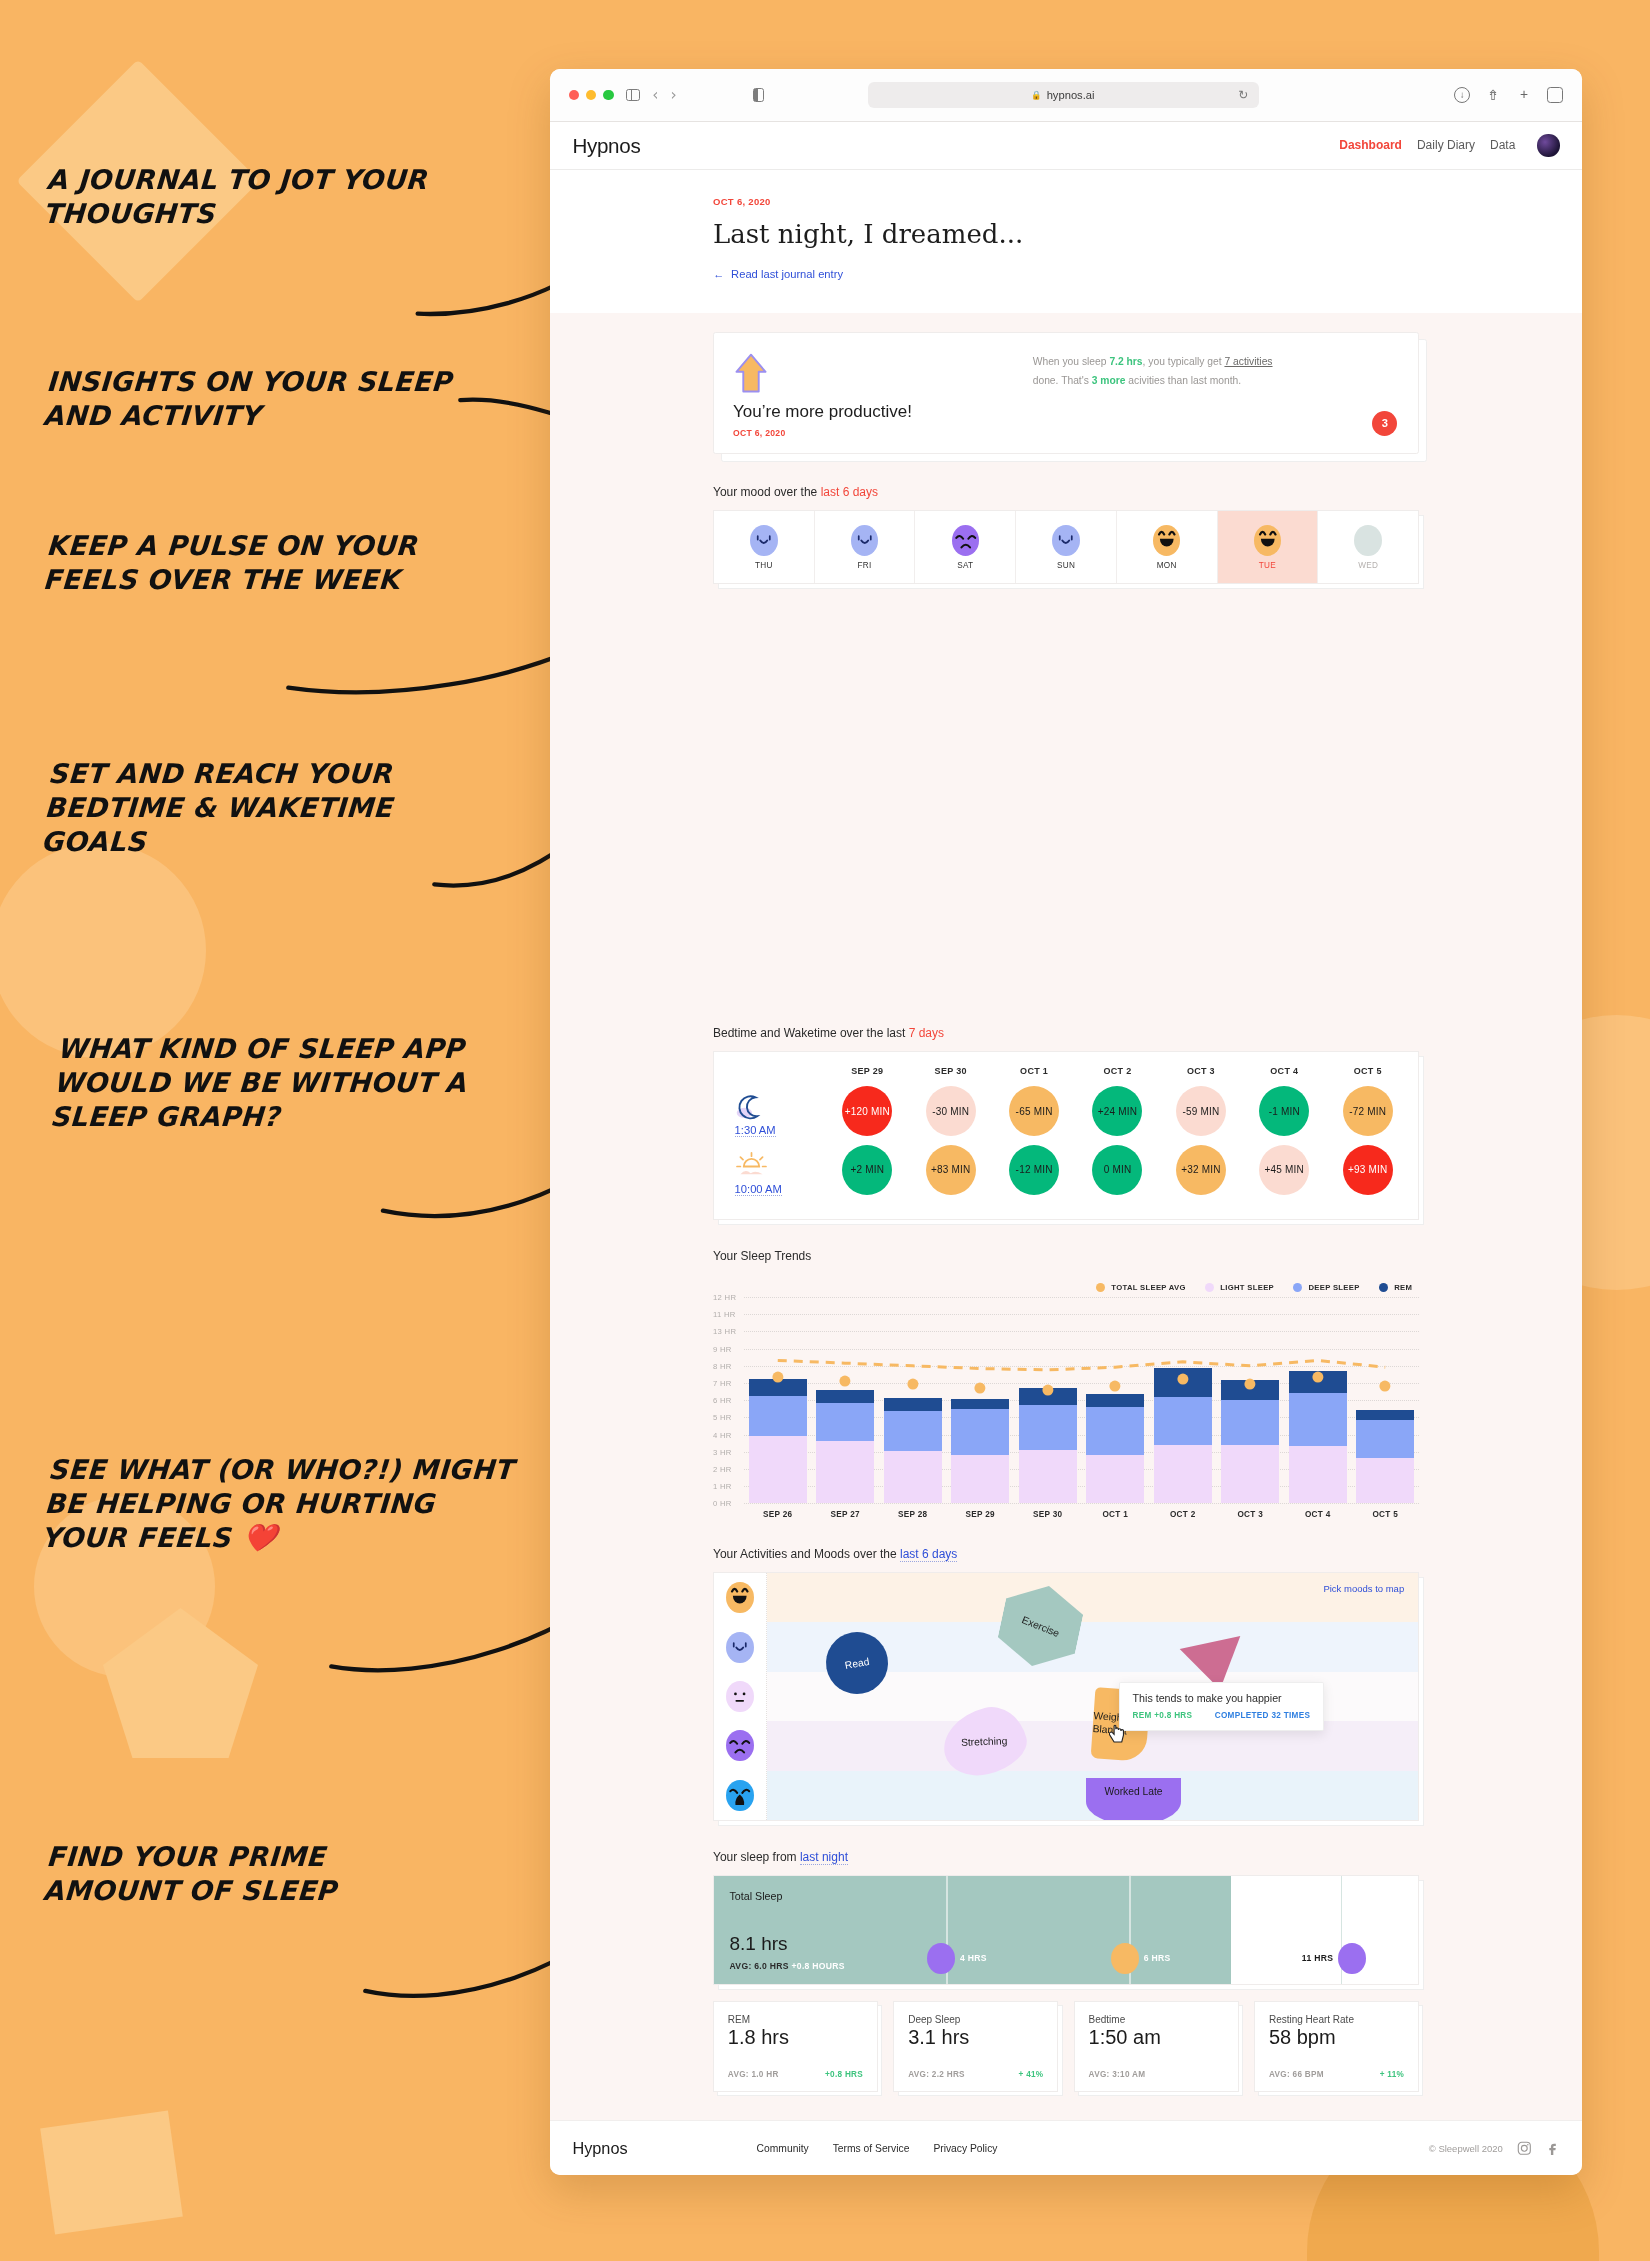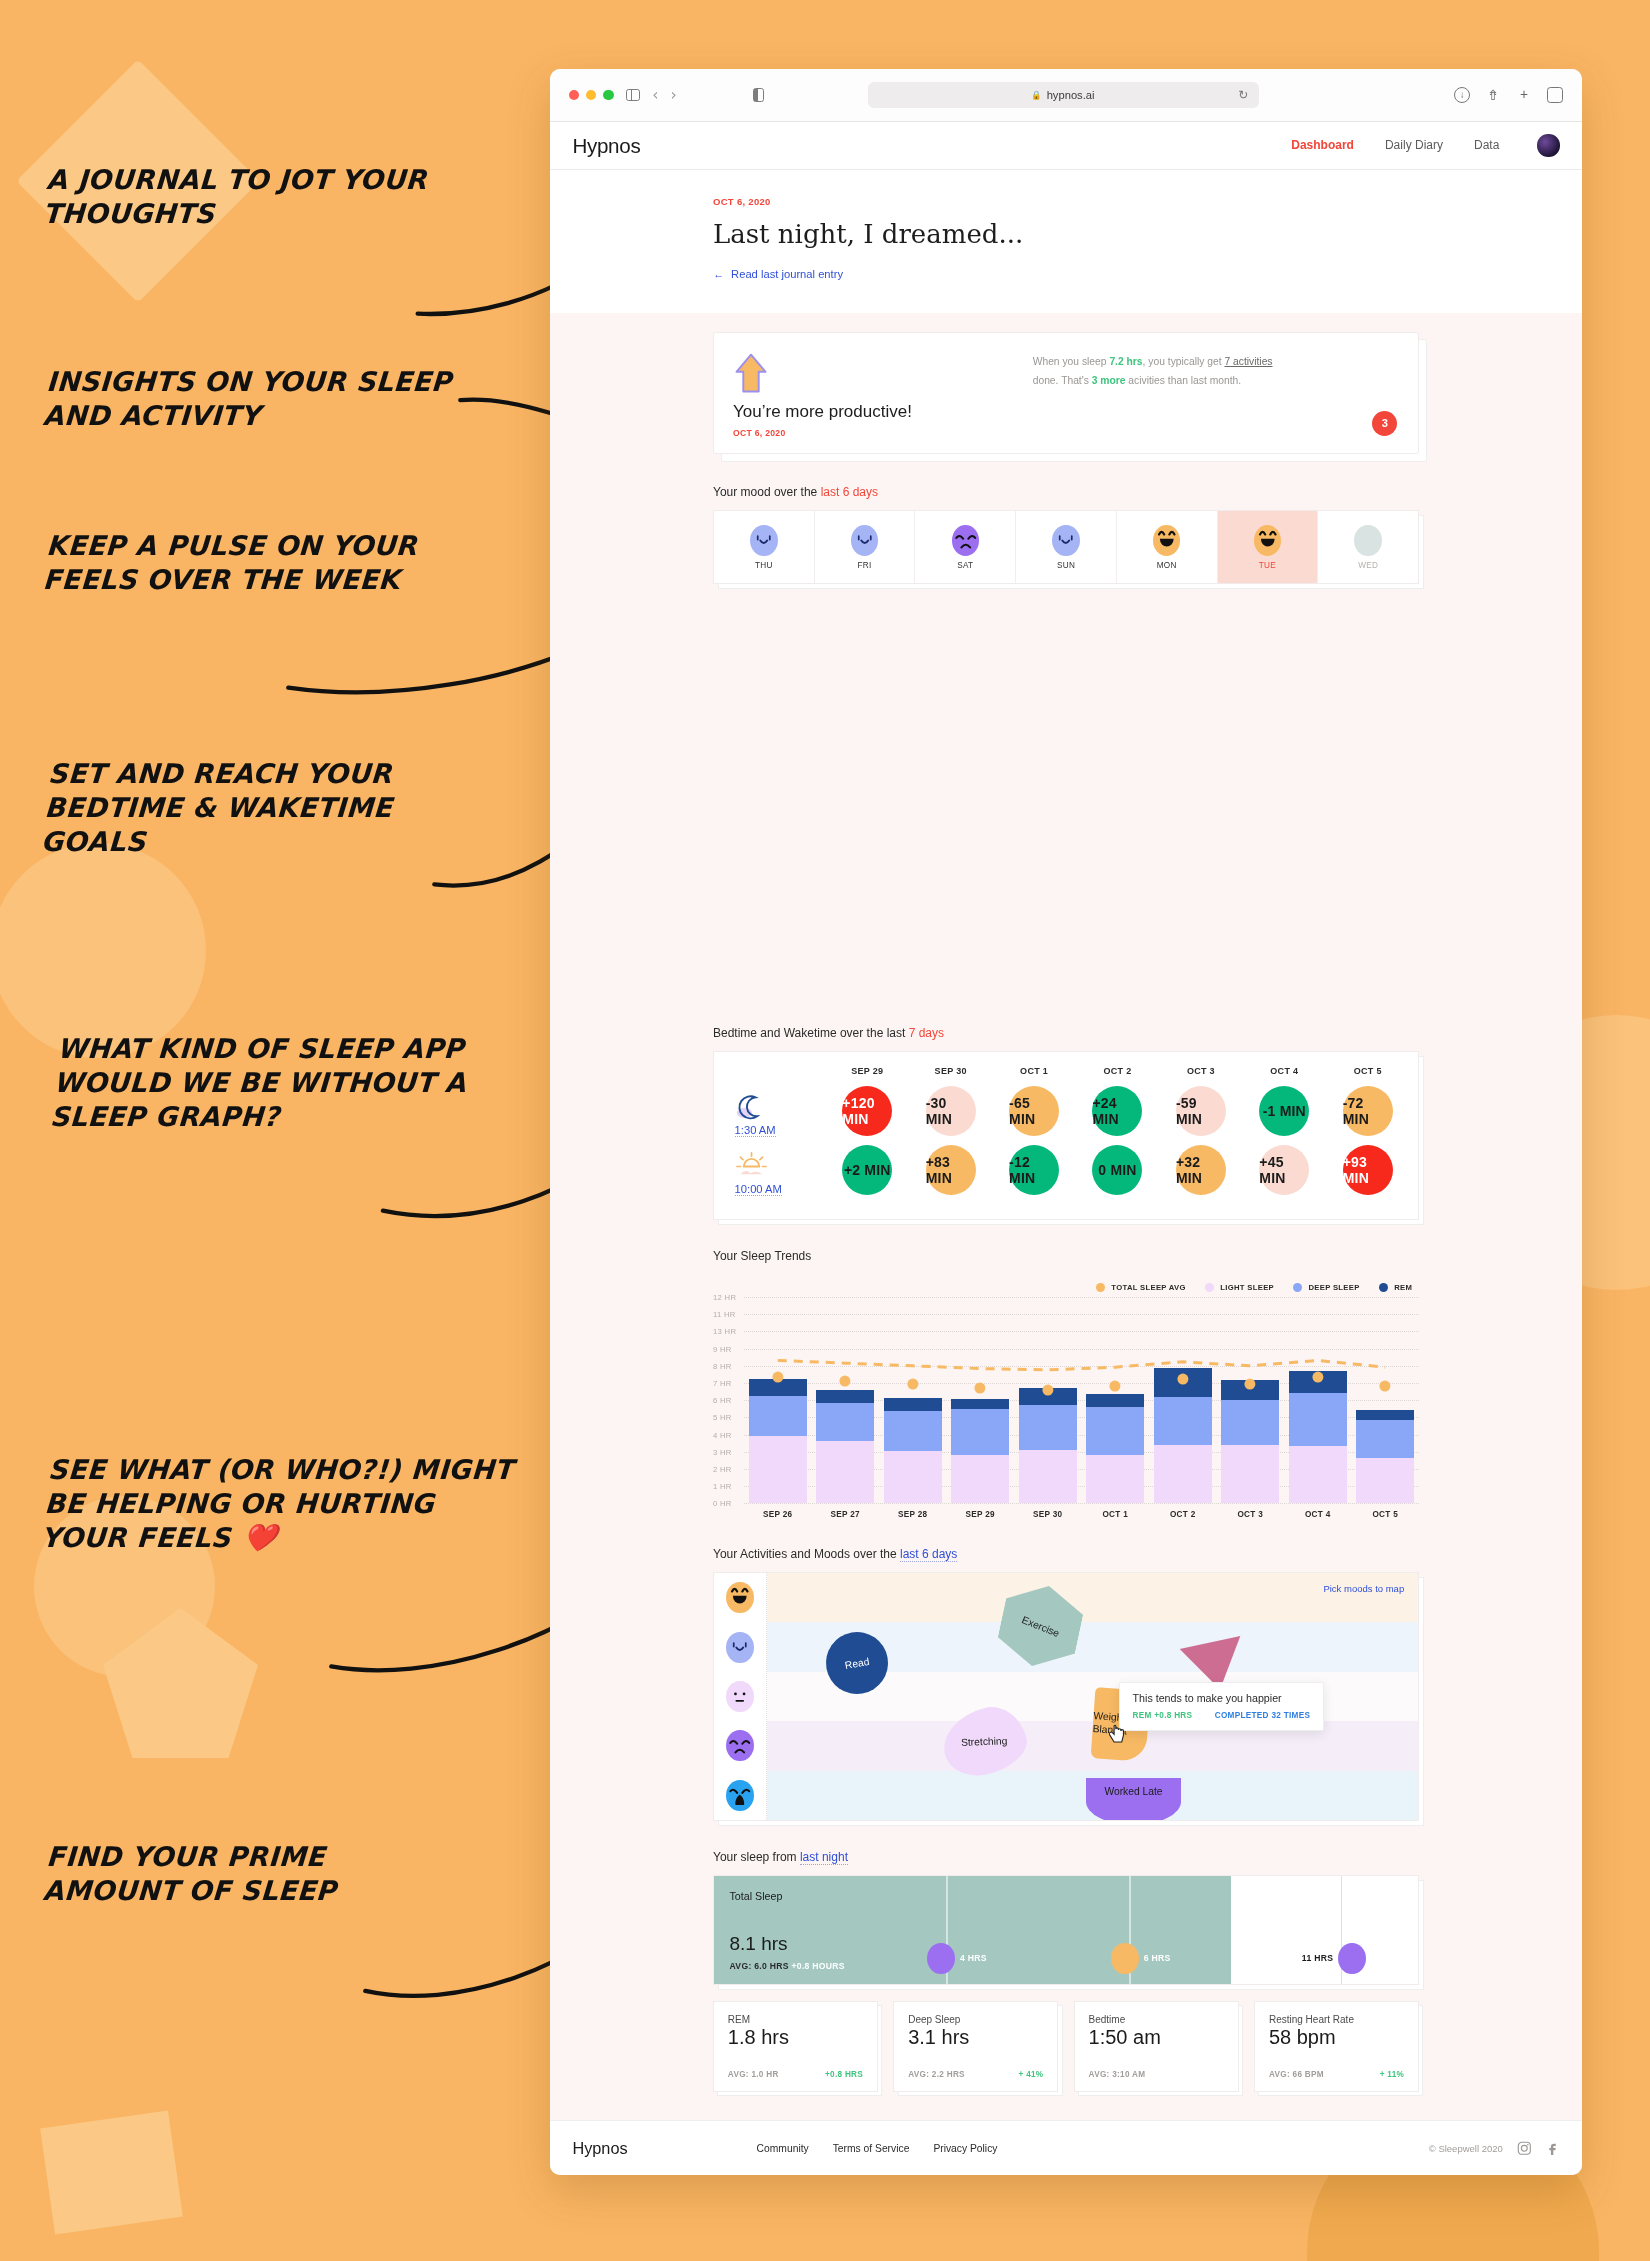--- a/index.html
+++ b/index.html
@@ -115,21 +115,21 @@
   .c-ico.circ { border: 1.3px solid #777; border-radius: 50%; font-size: 9.5px; }
   .c-ico.tabs { border: 1.3px solid #777; border-radius: 3.4px; }
 
   
   .app-header {
     height: 48px; flex: 0 0 48px;
     background: #fff; border-bottom: 0.9px solid #ecebea;
     display: flex; align-items: center; padding: 0 22.4px;
   }
   .brand { font-size: 20.6px; color: #1b1b1b; letter-spacing: -0.3px; font-family: "Liberation Sans", sans-serif; }
-  .nav { margin-left: auto; display: flex; align-items: center; gap: 31px; }
+  .nav { margin-left: auto; display: flex; align-items: center; gap: 15px; }
   .nav a { font-size: 12px; color: #5b5b5b; text-decoration: none; }
   .nav a.active { color: #f2463a; font-weight: 700; }
   .avatar {
     width: 22.4px; height: 22.4px; border-radius: 50%; margin-left: 6.9px;
     background: radial-gradient(circle at 35% 35%, #6f4a9c, #1d1436 70%);
   }
 
   
   .hero { background: #fff; padding: 26px 0 33px 163px; }
   .hero-date { color: #f2463a; font-size: 9.5px; font-weight: 700; letter-spacing: 0.3px; }
@@ -231,21 +231,21 @@
     background: #fff; border: 0.9px solid #efeceb; padding: 13.8px 8.6px 15.5px;
   }
   .bed-grid { display: grid; grid-template-columns: 103px repeat(7, 1fr); }
   .bed-hcell { font-size: 9px; color: #2b2b2b; font-weight: 600; text-align: center; letter-spacing: 0.3px; padding-bottom: 10.3px; }
   .bed-rowlbl { display: flex; flex-direction: column; align-items: flex-start; justify-content: center; padding-left: 12px; }
   .bed-time { font-size: 11.2px; color: #2f4fd8; border-bottom: 0.9px dotted #9aa6e0; margin-top: 1.7px; }
   .bed-cell { display: flex; align-items: center; justify-content: center; }
   .pill {
     width: 50px; height: 50px; border-radius: 50%;
     display: flex; align-items: center; justify-content: center;
-    font-size: 14px; font-weight: 700; color: #1b1b1b; letter-spacing: 0.2px;
+    font-size: 10px; font-weight: 400; color: #1b1b1b; letter-spacing: 0.2px;
   }
   .pill.red { background: #f7291c; color: #fff; }
   .pill.pink { background: #fbdbd1; }
   .pill.orange { background: #f7b963; }
   .pill.green { background: #04b87b; }
   .moon-ic { width: 29px; height: 29px; }
   .sun-ic { width: 33px; height: 29px; }
 
   
   .chart-block { margin-bottom: 27.5px; }

